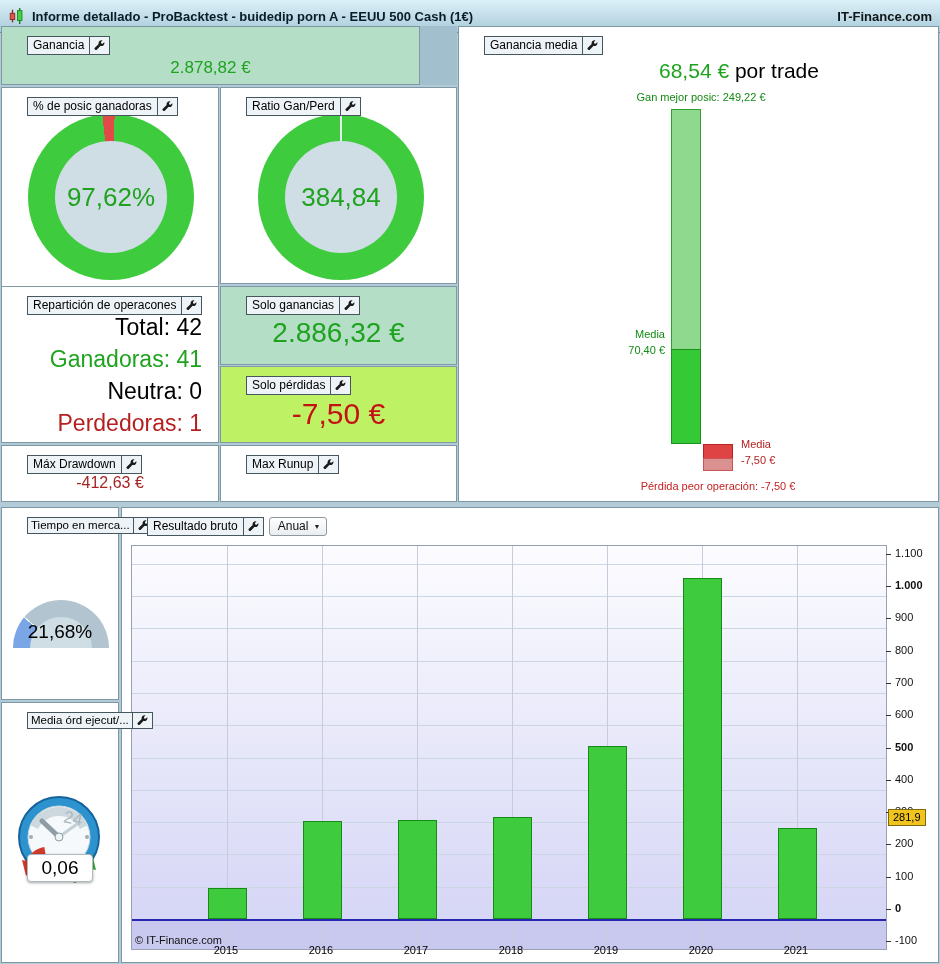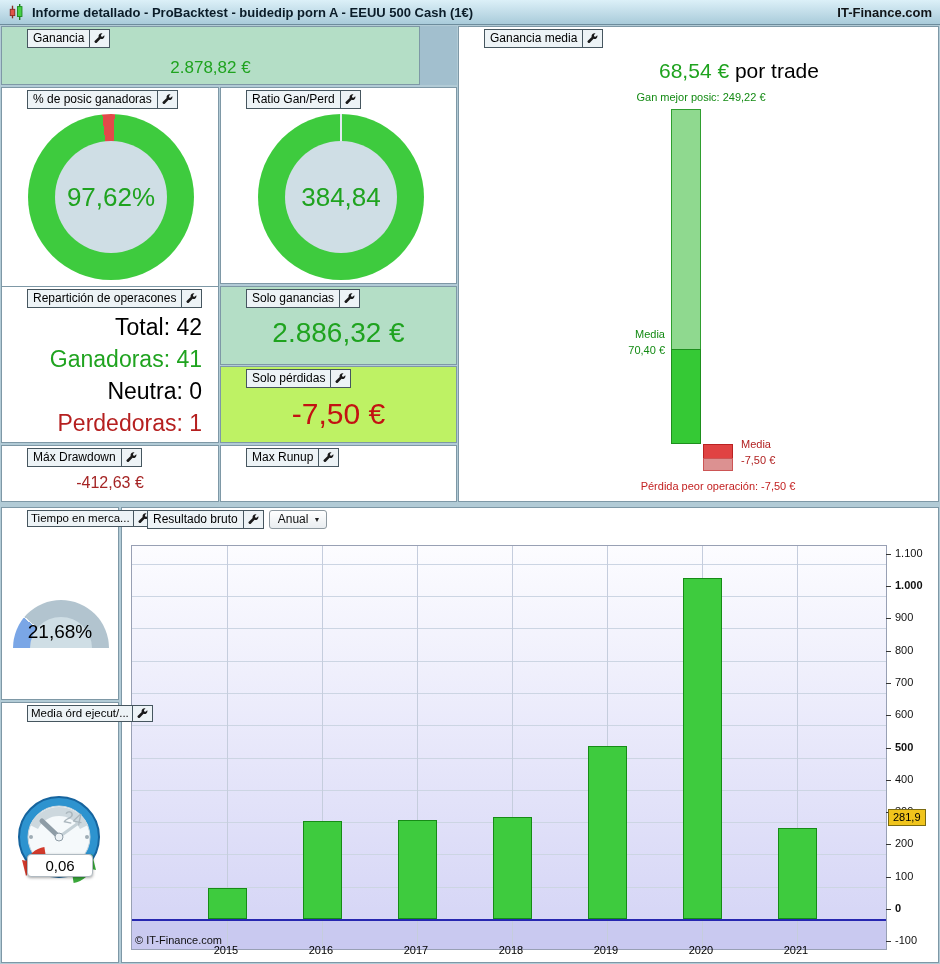--- a/index.html
+++ b/index.html
@@ -5,29 +5,29 @@
   html,body{margin:0;padding:0;}
   body{
     width:940px;height:964px;position:relative;overflow:hidden;
     background:#b2cbd6;font-family:"Liberation Sans",sans-serif;color:#111;
     -webkit-font-smoothing:antialiased;
   }
   
   .titlebar{
     position:absolute;left:0;top:0;width:940px;height:25px;box-sizing:border-box;
     background:linear-gradient(#dcf0f8,#a9cbda);border-bottom:1px solid #6d8c9c;
-    display:flex;align-items:center;padding:8px 8px;gap:6px;
+    display:flex;align-items:center;padding:16px 8px;gap:6px;
   }
   .titlebar .ttl{font-size:13px;font-weight:bold;color:#0a1c28;white-space:nowrap;}
   .titlebar .brand{margin-left:auto;font-size:13px;font-weight:bold;color:#101417;text-align:right;}
   
   .panel{position:absolute;box-sizing:border-box;background:#ffffff;border:1px solid #7e98a6;}
   .panel.green{background:#b4dec6;}
   .panel.pink{background:#bef264;}
-  .hdr{position:absolute;top:2px;left:2px;display:flex;align-items:stretch;z-index:6;white-space:nowrap;padding-left:23px;}
+  .hdr{position:absolute;top:9px;left:2px;display:flex;align-items:stretch;z-index:6;white-space:nowrap;padding-left:23px;}
   .hdr .lbl{background:#edf3f6;border:1px solid #46565f;padding:1px 5px 2px;font-size:12px;color:#000;}
   .hdr .wr{background:#edf3f6;border:1px solid #46565f;margin-left:-1px;width:19px;display:flex;align-items:center;justify-content:center;cursor:pointer;}
   .hdr.small .lbl{font-size:11.5px;padding:1px 3px 2px;}
   .dropdown{margin-left:5px;background:linear-gradient(#ffffff,#e9edf0);border:1px solid #8d989f;border-radius:3px;
     padding:1px 6px 2px 8px;font-size:12px;display:flex;align-items:center;cursor:pointer;}
   .dropdown .caret{font-size:7px;margin-left:5px;color:#222;}
   .big-center{position:absolute;left:0;right:0;text-align:center;}
   .topstrip{position:absolute;left:420px;top:26px;width:37px;height:59px;background:#a2bfce;}
   
   .donut{position:absolute;width:166px;height:166px;border-radius:50%;}
@@ -47,21 +47,21 @@
   .media-lab{position:absolute;right:273px;text-align:right;font-size:11px;color:#138a13;}
   .loss-lab{position:absolute;left:282px;font-size:11px;color:#b22222;}
   .gm-worst{position:absolute;top:453px;left:59px;width:400px;text-align:center;font-size:11px;color:#c32222;}
   
   .gauge{position:absolute;left:11px;top:92px;width:96px;height:48px;border-radius:96px 96px 0 0;overflow:hidden;}
   .gauge .hole{position:absolute;left:17px;top:17px;width:62px;height:31px;border-radius:62px 62px 0 0;background:#cfdee5;}
   .gauge-val{position:absolute;left:12px;top:113px;width:92px;text-align:center;font-size:19px;color:#000;}
   
   .clock{position:absolute;left:7px;top:88px;width:100px;height:100px;}
   .clock-val{position:absolute;left:25px;top:151px;width:64px;text-align:center;background:#fff;
-    border:1px solid #b0bac1;border-radius:4px;padding:2px 0;font-size:15px;color:#000;
+    border:1px solid #b0bac1;border-radius:4px;padding:2px 0;font-size:19px;color:#000;
     box-shadow:0 1px 3px rgba(0,0,0,.35);z-index:4;}
   
   .whitebox{position:absolute;left:4px;top:26px;width:811px;height:426px;background:#fff;}
   .plot{position:absolute;left:5px;top:11px;width:756px;height:405px;box-sizing:border-box;border:1px solid #98a0b4;
     background:linear-gradient(#fcfcff 0px,#d6d6f6 373px,#c9c9f0 373px);overflow:hidden;text-align:right;}
   .hgrid{position:absolute;left:0;right:0;height:1px;background:#ccd5e3;}
   .vgrid{position:absolute;top:0;bottom:0;width:1px;background:#c5cddd;}
   .bar{position:absolute;width:39px;box-sizing:border-box;background:#3ecb3e;border:1px solid #168c16;}
   .zeroline{position:absolute;left:0;right:0;height:2px;background:#2626b0;}
   .chart-footer{position:absolute;left:3px;bottom:3px;font-size:11px;color:#101010;z-index:3;}

